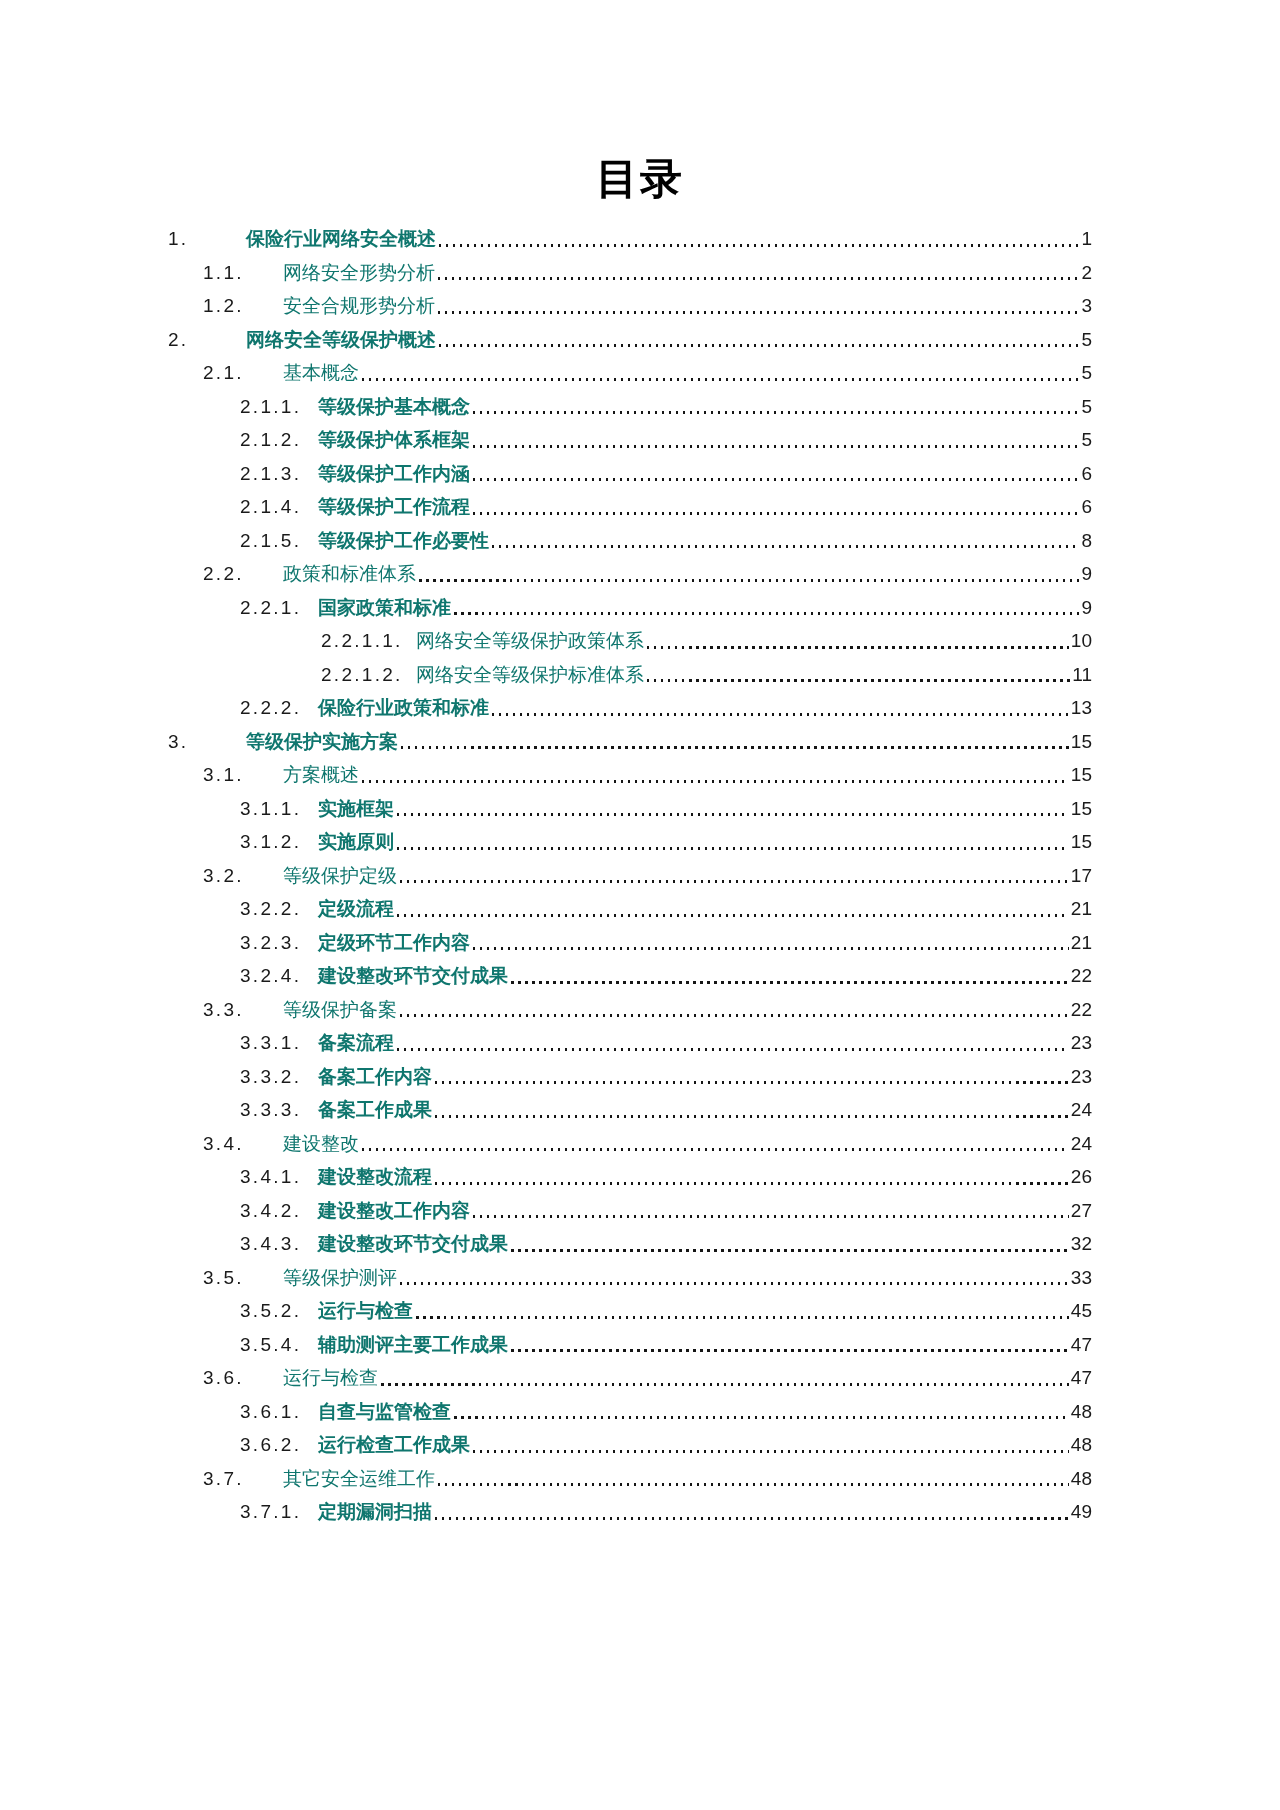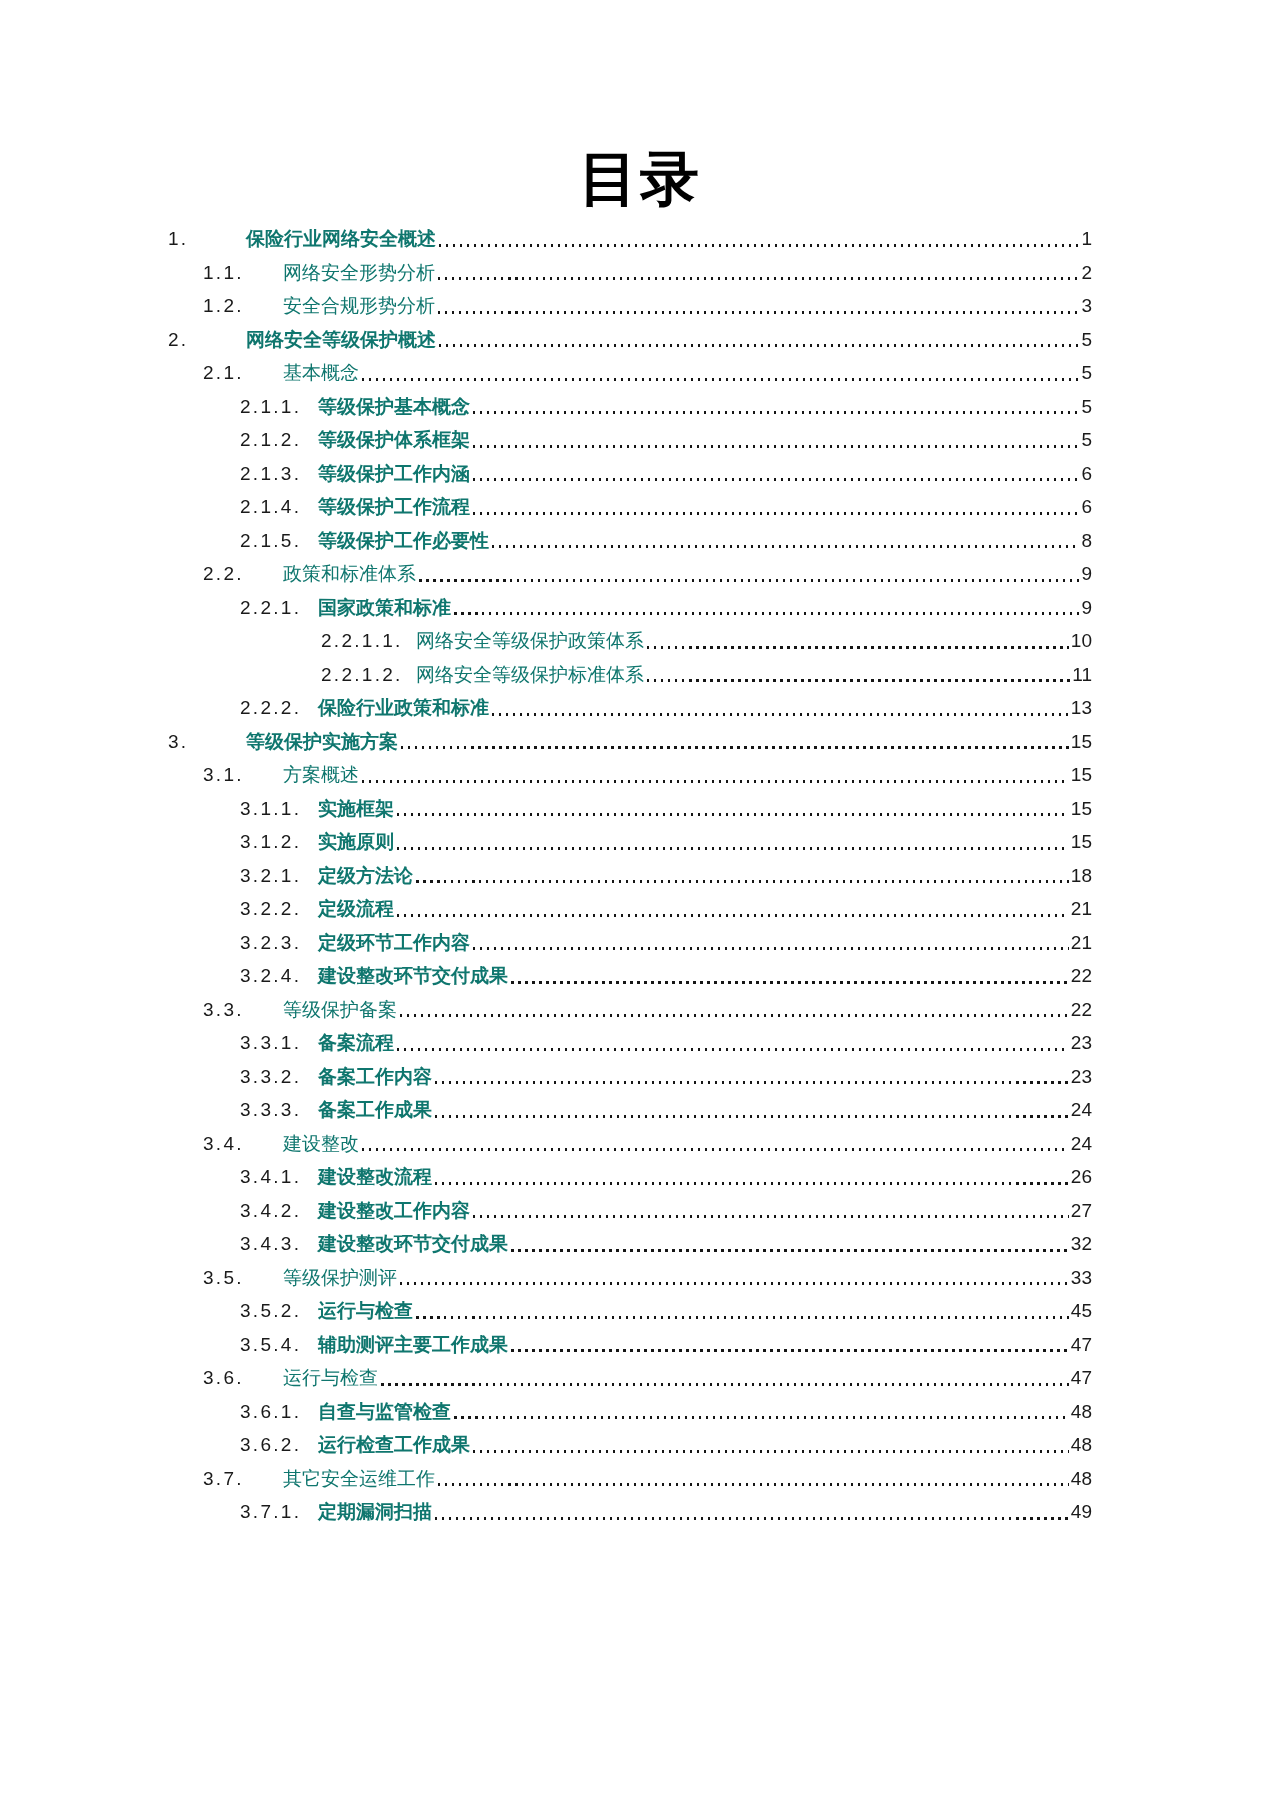--- a/index.html
+++ b/index.html
@@ -19,21 +19,21 @@
     width: 1280px;
     height: 1810px;
     background: #ffffff;
   }
   .doc-title {
     margin: 0;
     padding-top: 148px;
     height: 62px;
     line-height: 62px;
     text-align: center;
-    font-size: 59px;
+    font-size: 42px;
     font-weight: 800;
     letter-spacing: 2px;
     color: #000000;
     font-family: "Liberation Sans", sans-serif;
   }
   .toc {
     margin-top: 12px;
   }
   .row {
     display: flex;
@@ -197,25 +197,25 @@
     <span class="label">实施框架</span>
     <span class="leader"></span>
     <span class="pg">15</span>
   </div>
       <div class="row lvl3">
     <span class="num">3.1.2.</span>
     <span class="label">实施原则</span>
     <span class="leader"></span>
     <span class="pg">15</span>
   </div>
-      <div class="row lvl3">
-    <span class="num">3.2.1.</span>
-    <span class="label">定级方法论</span>
-    <span class="leader"></span>
-    <span class="pg">18</span>
+      <div class="row lvl2">
+    <span class="num">3.2.</span>
+    <span class="label">等级保护定级</span>
+    <span class="leader"></span>
+    <span class="pg">17</span>
   </div>
       <div class="row lvl3">
     <span class="num">3.2.2.</span>
     <span class="label">定级流程</span>
     <span class="leader"></span>
     <span class="pg">21</span>
   </div>
       <div class="row lvl3">
     <span class="num">3.2.3.</span>
     <span class="label">定级环节工作内容</span>

